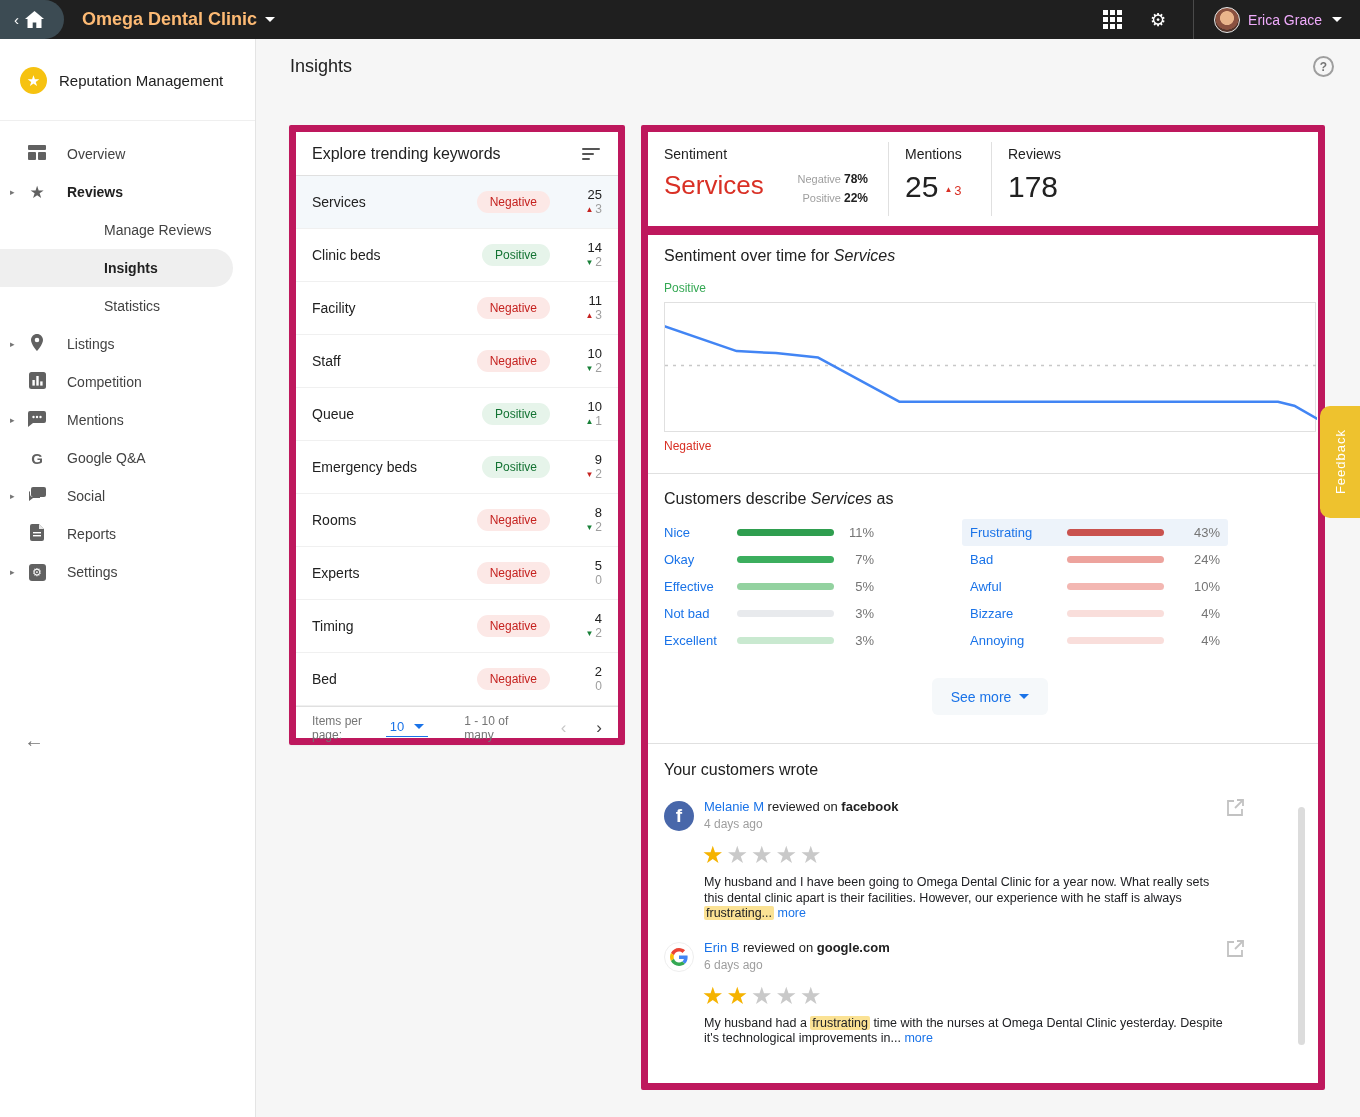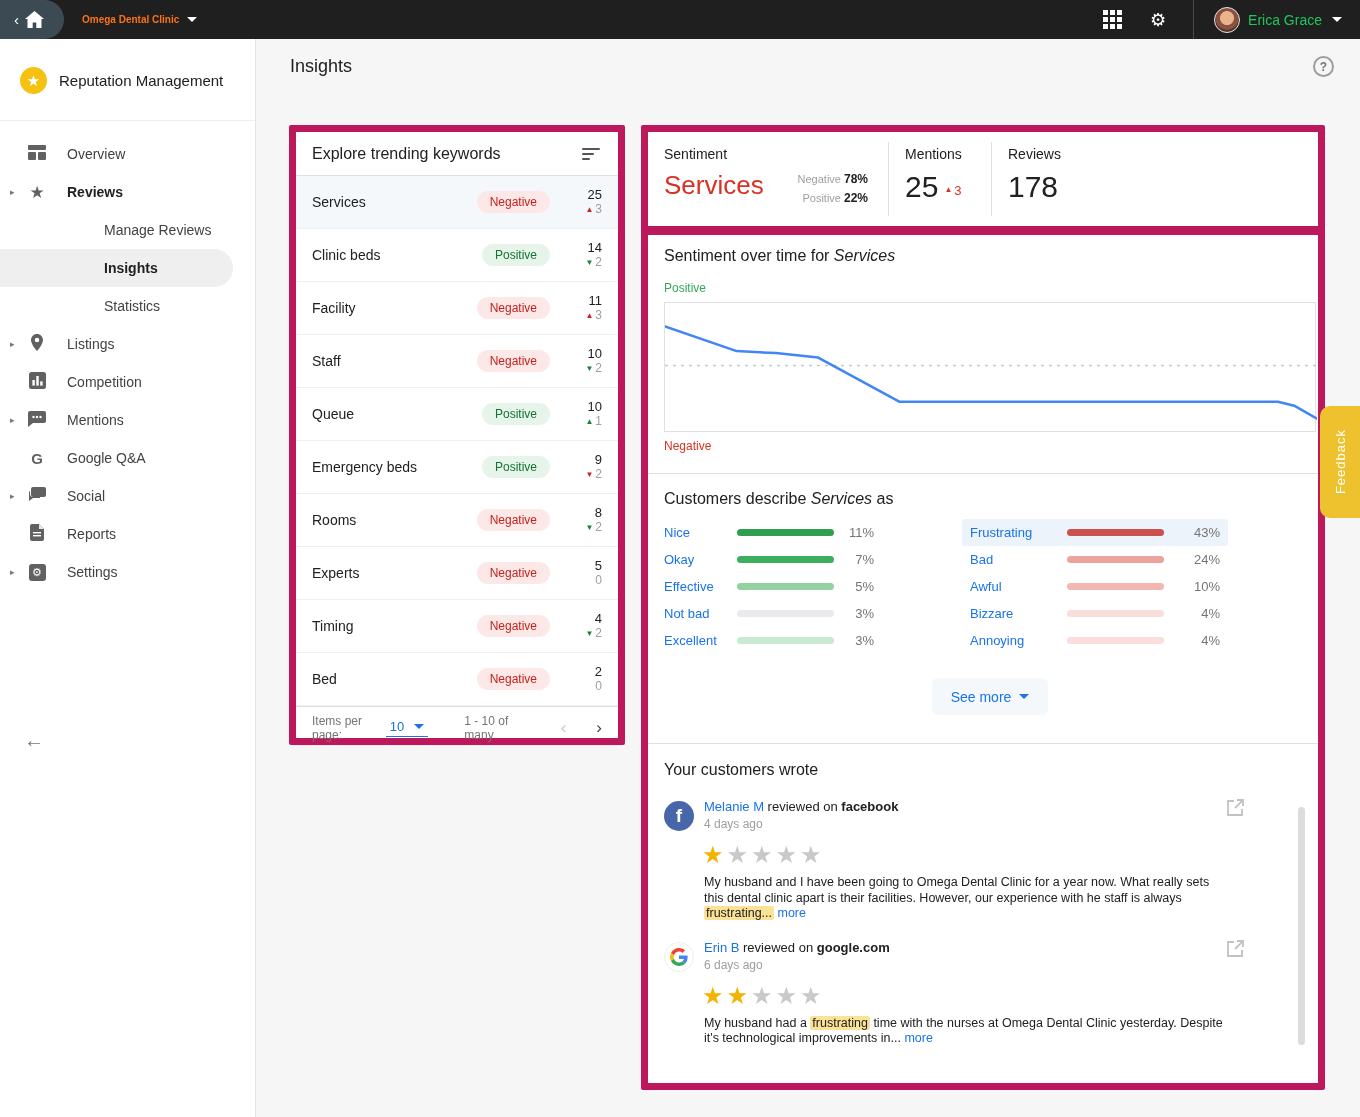--- a/index.html
+++ b/index.html
@@ -5,27 +5,27 @@
   * { box-sizing: border-box; margin: 0; padding: 0; }
   html,body { width:1360px; height:1117px; }
   body {
     font-family: "Liberation Sans", sans-serif;
     background:#f6f6f6; color:#212121; position:relative; overflow:hidden;
   }
   
   .topbar { position:absolute; top:0; left:0; width:1360px; height:39px; background:#1f1f1f; z-index:40; display:flex; align-items:center; }
   .home-pill { width:64px; height:39px; background:#3c4b53; border-radius:0 20px 20px 0; display:flex; align-items:center; justify-content:center; gap:6px; cursor:pointer; }
   .back-chevron { color:#fff; font-size:15px; line-height:1; margin-left:-6px; }
-  .brand { color:#f97316; font-size:10px; font-weight:700; margin-left:18px; display:flex; align-items:center; gap:8px; cursor:pointer; }
+  .brand { color:#fdba74; font-size:18px; font-weight:700; margin-left:18px; display:flex; align-items:center; gap:8px; cursor:pointer; }
   .caret-down { width:0; height:0; border-left:5px solid transparent; border-right:5px solid transparent; border-top:5px solid #fff; display:inline-block; }
   .topbar-right { margin-left:auto; display:flex; align-items:center; height:100%; }
   .tb-icon { width:46px; height:100%; display:flex; align-items:center; justify-content:center; cursor:pointer; }
   .tb-divider { width:1px; height:39px; background:#4a4a4a; margin:0 6px 0 12px; }
   .avatar { width:26px; height:26px; border-radius:50%; background: radial-gradient(circle at 50% 42%, #e9b48b 0 36%, #8a5140 40% 62%, #54352b 64% 100%); border:1px solid #e8e8e8; margin:0 8px 0 14px; }
-  .user-name { color:#22c55e; font-size:14px; margin-right:10px; }
+  .user-name { color:#f0abfc; font-size:14px; margin-right:10px; }
   .user-caret { margin-right:18px; }
   .gear-glyph { color:#fff; font-size:18px; line-height:1; }
   
   .sidebar { position:absolute; top:39px; left:0; width:256px; bottom:0; background:#fff; border-right:1px solid #e4e4e4; z-index:30; }
   .app-logo-row { display:flex; align-items:center; gap:12px; padding:28px 20px 26px 20px; border-bottom:1px solid #efefef; }
   .logo-circle { width:27px; height:27px; border-radius:50%; background:#f6c211; color:#fff; font-size:15px; display:flex; align-items:center; justify-content:center; }
   .app-title { font-size:15px; color:#212121; }
   .nav { padding-top:14px; }
   .nav-item { height:38px; display:flex; align-items:center; position:relative; cursor:pointer; color:#424242; font-size:14px; }
   .nav-item .expander { position:absolute; left:10px; font-size:9px; color:#757575; }

